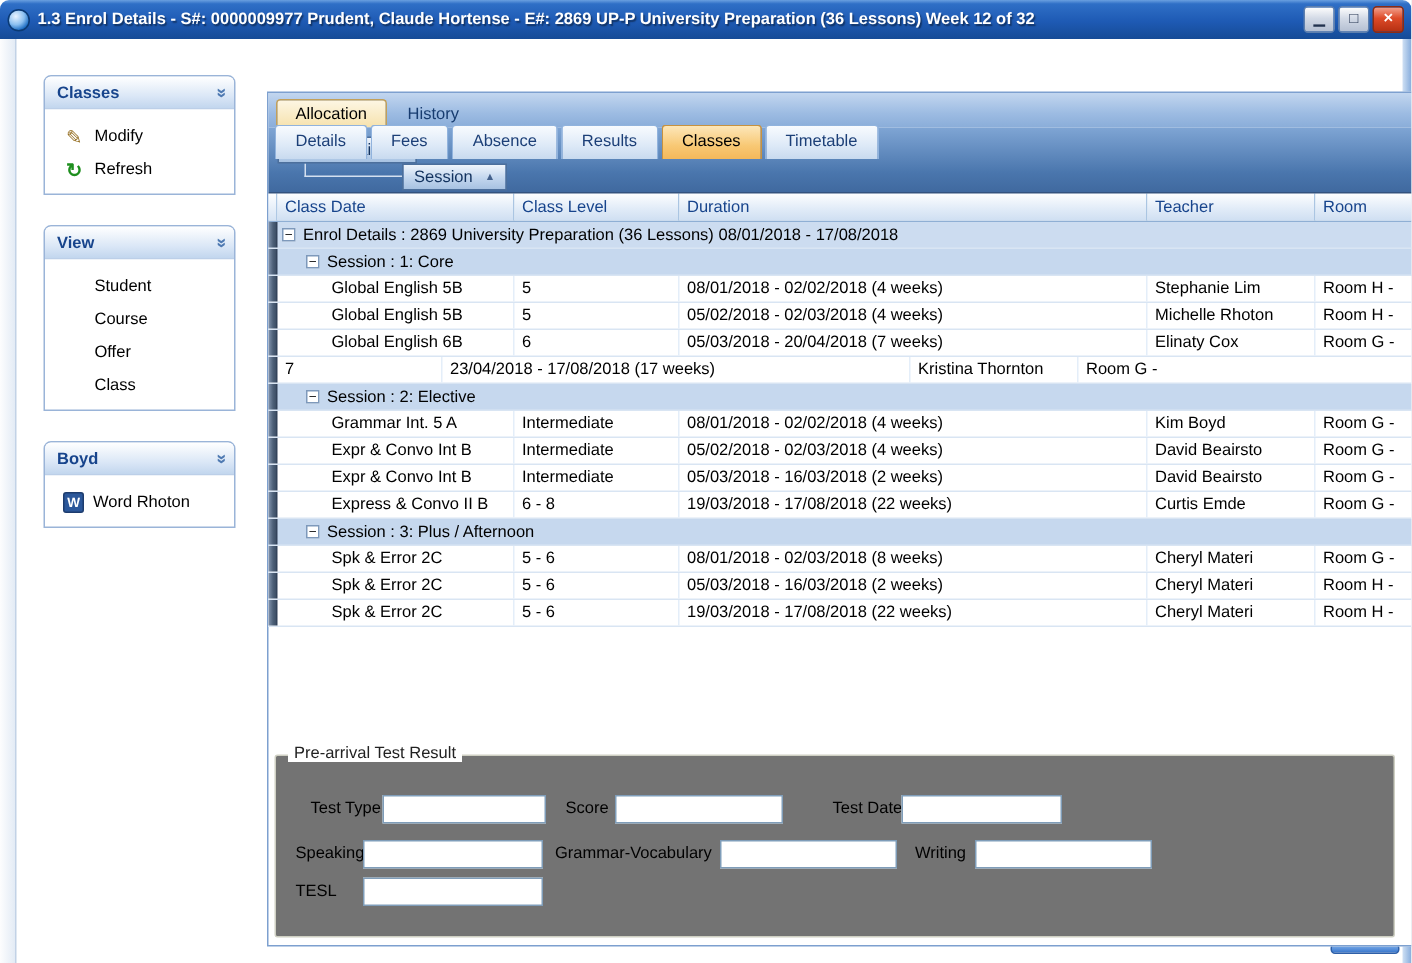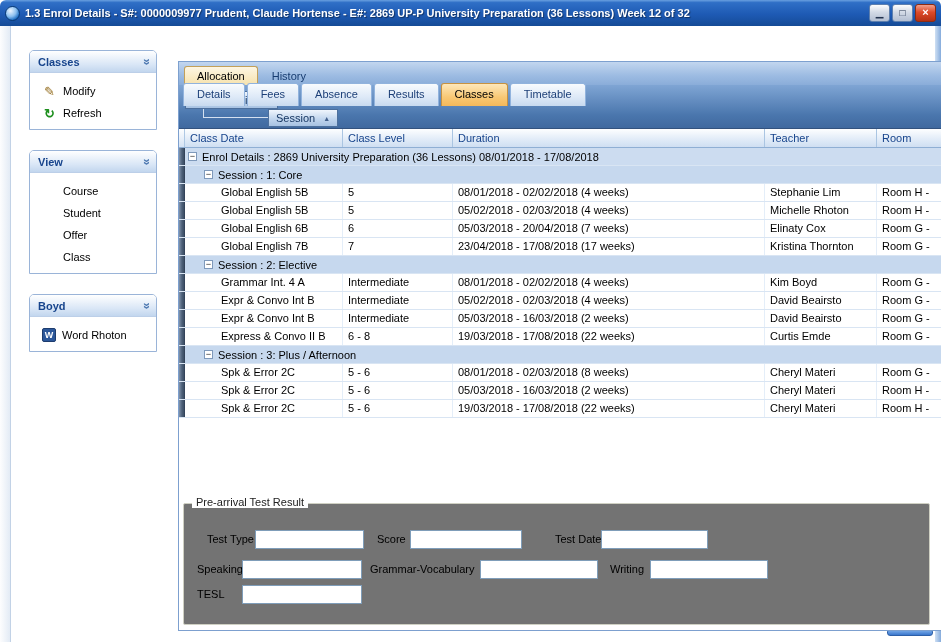--- a/index.html
+++ b/index.html
@@ -148,25 +148,25 @@
     </div>
 
     <div class="panel p2">
       <div class="panel-hd">
         <span class="panel-title">View</span>
         <span class="chev">«</span>
       </div>
       <div class="panel-items">
         <div class="p-item">
           <span class="icn blank"></span>
+          <span>Student</span>
+        </div>
+        <div class="p-item">
+          <span class="icn blank"></span>
           <span>Course</span>
-        </div>
-        <div class="p-item">
-          <span class="icn blank"></span>
-          <span>Student</span>
         </div>
         <div class="p-item">
           <span class="icn blank"></span>
           <span>Offer</span>
         </div>
         <div class="p-item">
           <span class="icn blank"></span>
           <span>Class</span>
         </div>
       </div>
@@ -261,38 +261,37 @@
       <div class="grow drow">
         <div class="ind"></div>
         <div class="cell cc">Global English 6B</div>
         <div class="cell cl">6</div>
         <div class="cell cd">05/03/2018 - 20/04/2018 (7 weeks)</div>
         <div class="cell ct">Elinaty Cox</div>
         <div class="cell cr">Room G -</div>
       </div>
       <div class="grow drow">
         <div class="ind"></div>
-        <div class="cell cc">Global English 7B</div>
         <div class="cell cl">7</div>
         <div class="cell cd">23/04/2018 - 17/08/2018 (17 weeks)</div>
         <div class="cell ct">Kristina Thornton</div>
         <div class="cell cr">Room G -</div>
       </div>
 
       <div class="grow srow">
         <div class="ind"></div>
         <div class="gcell">
           <span class="minus">−</span>
           <span>Session : 2: Elective</span>
         </div>
       </div>
 
       <div class="grow drow">
         <div class="ind"></div>
-        <div class="cell cc">Grammar Int. 4 A</div>
+        <div class="cell cc">Grammar Int. 5 A</div>
         <div class="cell cl">Intermediate</div>
         <div class="cell cd">08/01/2018 - 02/02/2018 (4 weeks)</div>
         <div class="cell ct">Kim Boyd</div>
         <div class="cell cr">Room G -</div>
       </div>
       <div class="grow drow">
         <div class="ind"></div>
         <div class="cell cc">Expr &amp; Convo Int B</div>
         <div class="cell cl">Intermediate</div>
         <div class="cell cd">05/02/2018 - 02/03/2018 (4 weeks)</div>

